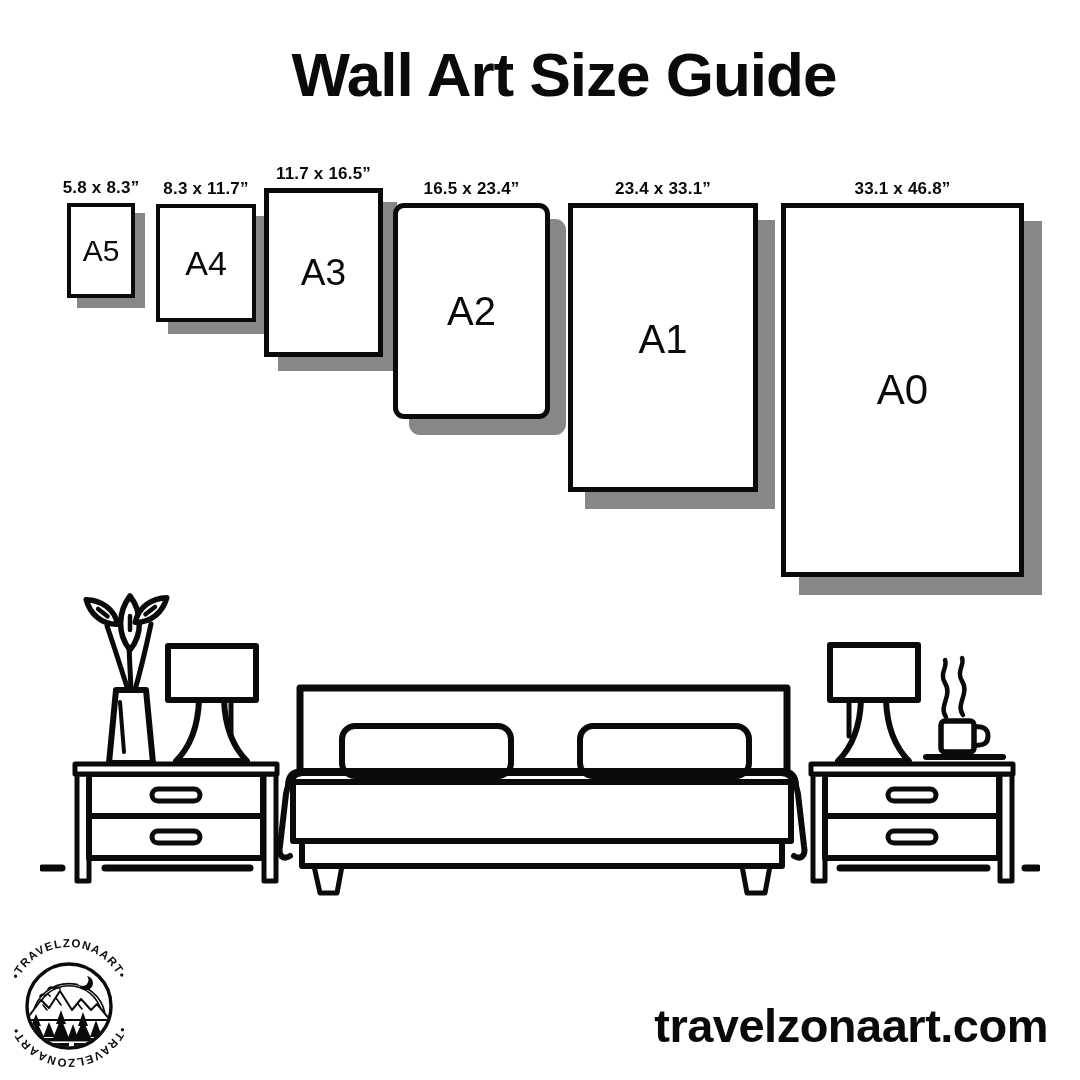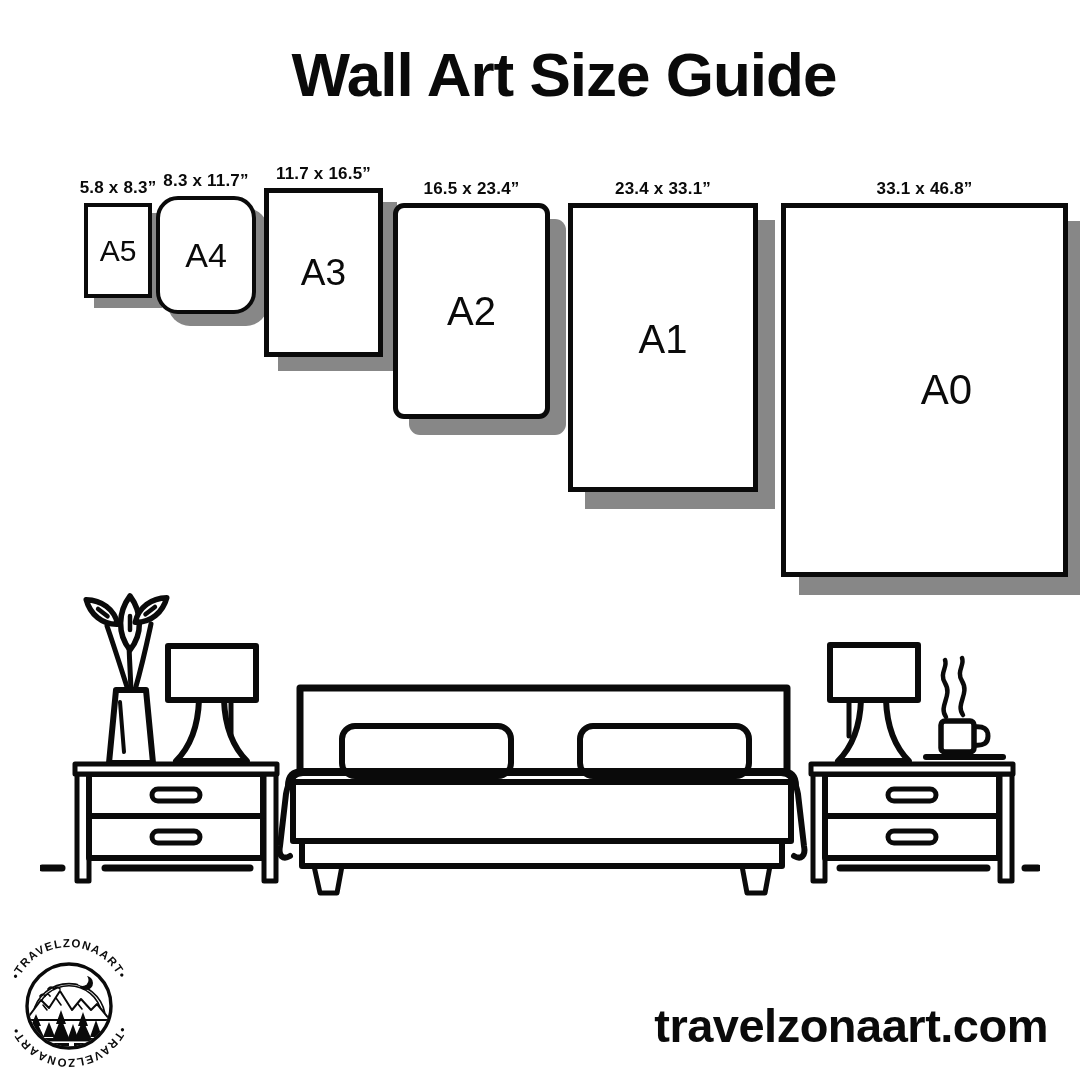--- a/index.html
+++ b/index.html
@@ -15,26 +15,26 @@
   .frame{
     position:absolute;background:#fff;border:5px solid #0a0a0a;
     display:flex;align-items:center;justify-content:center;
     font-weight:700;
   }
   .frame .letter{font-weight:400;letter-spacing:0;}
   .dim{
     position:absolute;bottom:calc(100% + 9px);left:50%;transform:translateX(-50%);
     white-space:nowrap;font-size:17px;font-weight:700;letter-spacing:.2px;color:#0a0a0a;
   }
-  .f-a5{left:67px;top:203px;width:60px;height:87px;border-width:4px;box-shadow:10px 10px 0 var(--shadow);font-size:30px;margin-left:17px;}
-  .f-a4{left:156px;top:196px;width:92px;height:110px;border-width:4px;box-shadow:12px 12px 0 var(--shadow);font-size:34px;border-radius:22px;}
+  .f-a5{left:67px;top:203px;width:60px;height:87px;border-width:4px;box-shadow:10px 10px 0 var(--shadow);font-size:30px;}
+  .f-a4{left:156px;top:204px;width:92px;height:110px;border-width:4px;box-shadow:12px 12px 0 var(--shadow);font-size:34px;}
   .f-a3{left:264px;top:188px;width:109px;height:159px;box-shadow:14px 14px 0 var(--shadow);font-size:37px;}
   .f-a2{left:393px;top:203px;width:147px;height:206px;box-shadow:16px 16px 0 var(--shadow);font-size:40px;border-radius:11px;}
   .f-a1{left:568px;top:203px;width:180px;height:279px;box-shadow:17px 17px 0 var(--shadow);font-size:40px;justify-content:center;}
-  .f-a0{left:781px;top:203px;width:233px;height:364px;box-shadow:18px 18px 0 var(--shadow);font-size:42px;padding-left:44px;}
+  .f-a0{left:781px;top:203px;width:233px;height:364px;box-shadow:18px 18px 0 var(--shadow);font-size:42px;}
   .f-a1 .letter{margin-top:-16px;}
   
   .scene{position:absolute;left:40px;top:590px;width:1000px;height:310px;}
   .ln{fill:none;stroke:#0a0a0a;stroke-linecap:round;stroke-linejoin:round;}
   .fw{fill:#fff;stroke:#0a0a0a;stroke-linejoin:round;stroke-linecap:round;}
   
   .logo{position:absolute;left:2px;top:936px;width:134px;height:134px;}
   .logo text{font-family:"Liberation Sans","DejaVu Sans",sans-serif;font-weight:700;font-size:11.5px;letter-spacing:1.2px;fill:#0a0a0a;}
   
   .site{position:absolute;top:998px;right:32px;font-size:47px;font-weight:800;letter-spacing:-.5px;}

